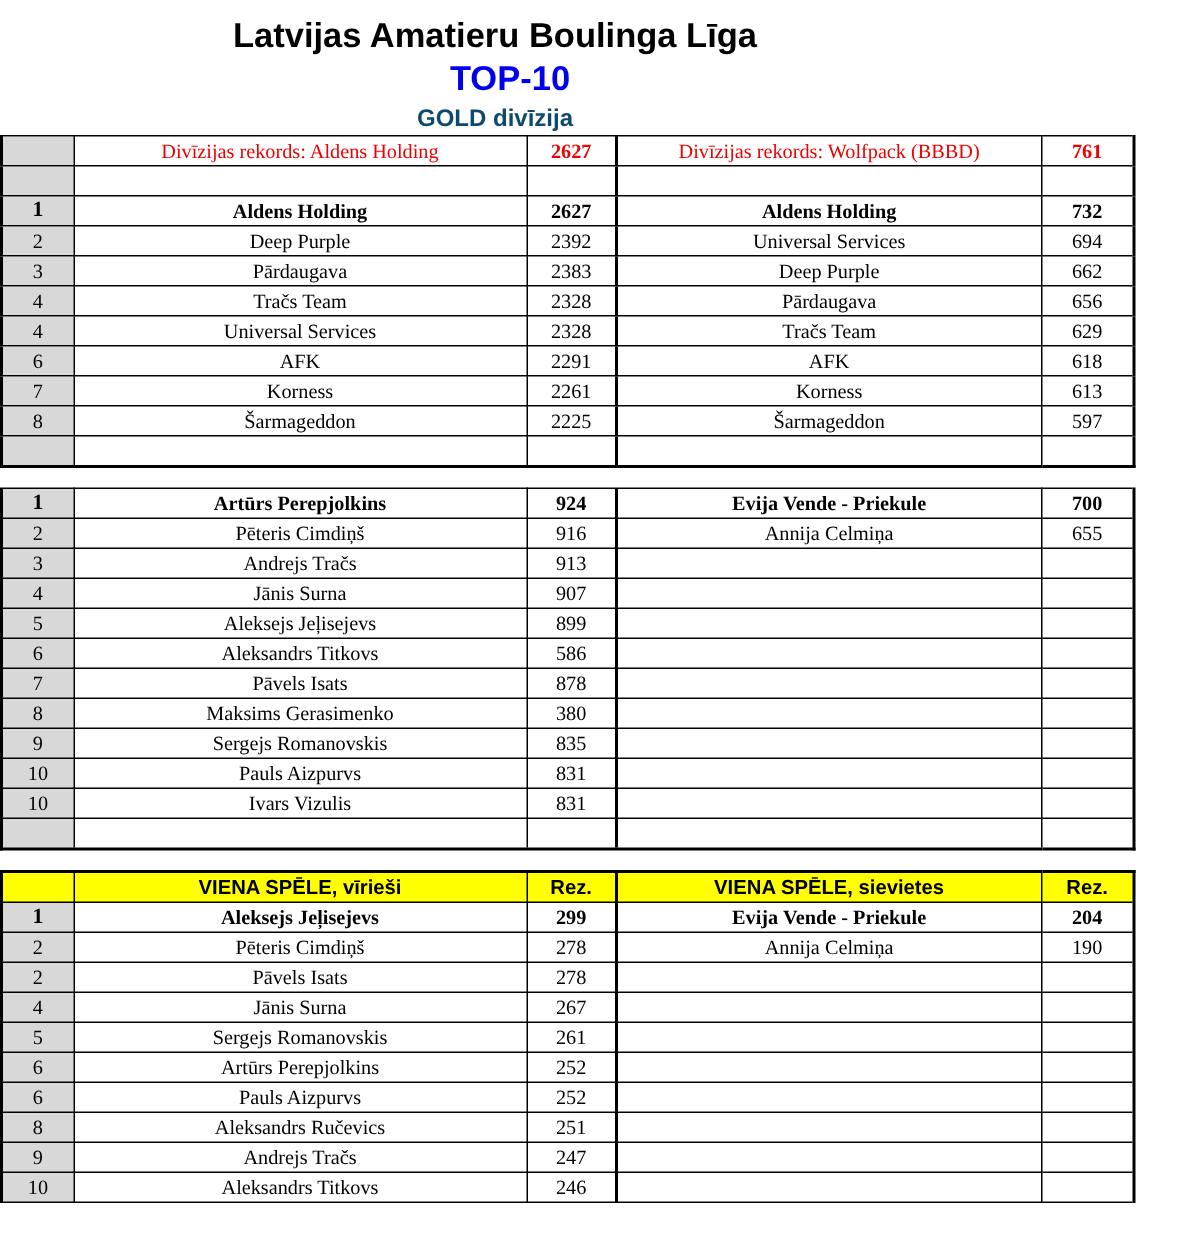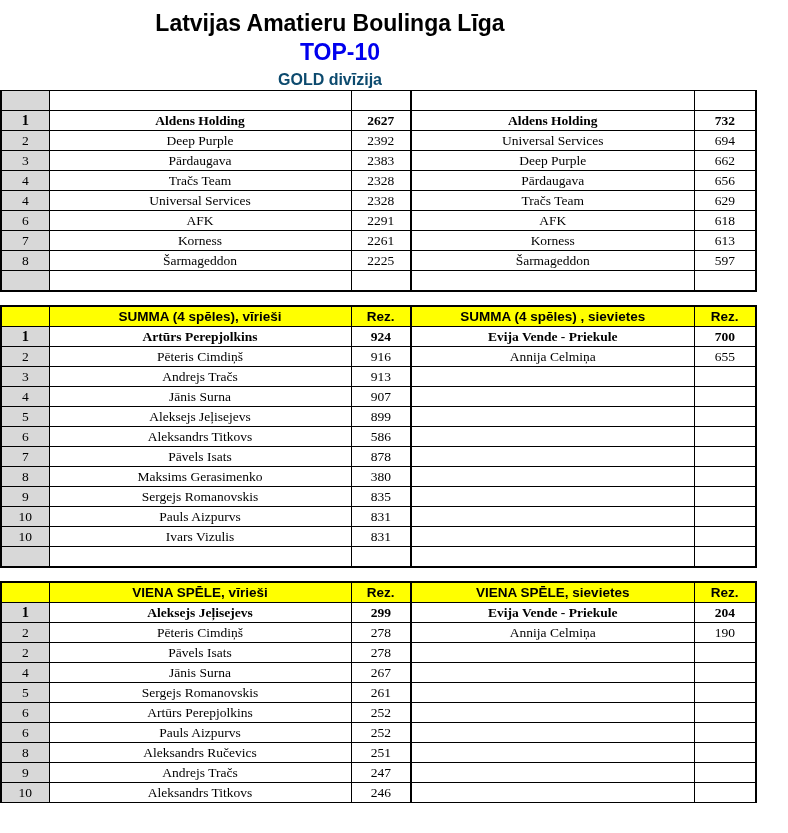--- a/index.html
+++ b/index.html
@@ -126,20 +126,27 @@
   <div id="tables-host">
       <table class="tbl">
         <colgroup>
           <col class="c-rank">
           <col class="c-name">
           <col class="c-score">
           <col class="c-name2">
           <col class="c-score2">
         </colgroup>
         <tbody>
+          <tr>
+            <td class="rank blank edgeL"></td>
+            <td class="record">Divīzijas rekords: Aldens Holding</td>
+            <td class="record val">2627</td>
+            <td class="record divL">Divīzijas rekords: Wolfpack (BBBD)</td>
+            <td class="record val edgeR">761</td>
+          </tr>
           <tr>
             <td class="rank edgeL"></td>
             <td class=""></td>
             <td class=""></td>
             <td class="divL"></td>
             <td class="edgeR"></td>
           </tr>
           <tr>
             <td class="rank edgeL first">1</td>
             <td class="bold">Aldens Holding</td>
@@ -209,27 +216,20 @@
       <table class="tbl">
         <colgroup>
           <col class="c-rank">
           <col class="c-name">
           <col class="c-score">
           <col class="c-name2">
           <col class="c-score2">
         </colgroup>
         <tbody>
           <tr>
-            <td class="hdr hdr-rank edgeL edgeT"></td>
-            <td class="hdr edgeT">SUMMA (4 spēles), vīrieši</td>
-            <td class="hdr edgeT">Rez.</td>
-            <td class="hdr edgeT divL">SUMMA (4 spēles) , sievietes</td>
-            <td class="hdr edgeT edgeR">Rez.</td>
-          </tr>
-          <tr>
             <td class="rank edgeL first">1</td>
             <td class="bold">Artūrs Perepjolkins</td>
             <td class="bold">924</td>
             <td class="divL bold">Evija Vende - Priekule</td>
             <td class="edgeR bold">700</td>
           </tr>
           <tr>
             <td class="rank edgeL">2</td>
             <td class="">Pēteris Cimdiņš</td>
             <td class="">916</td>

